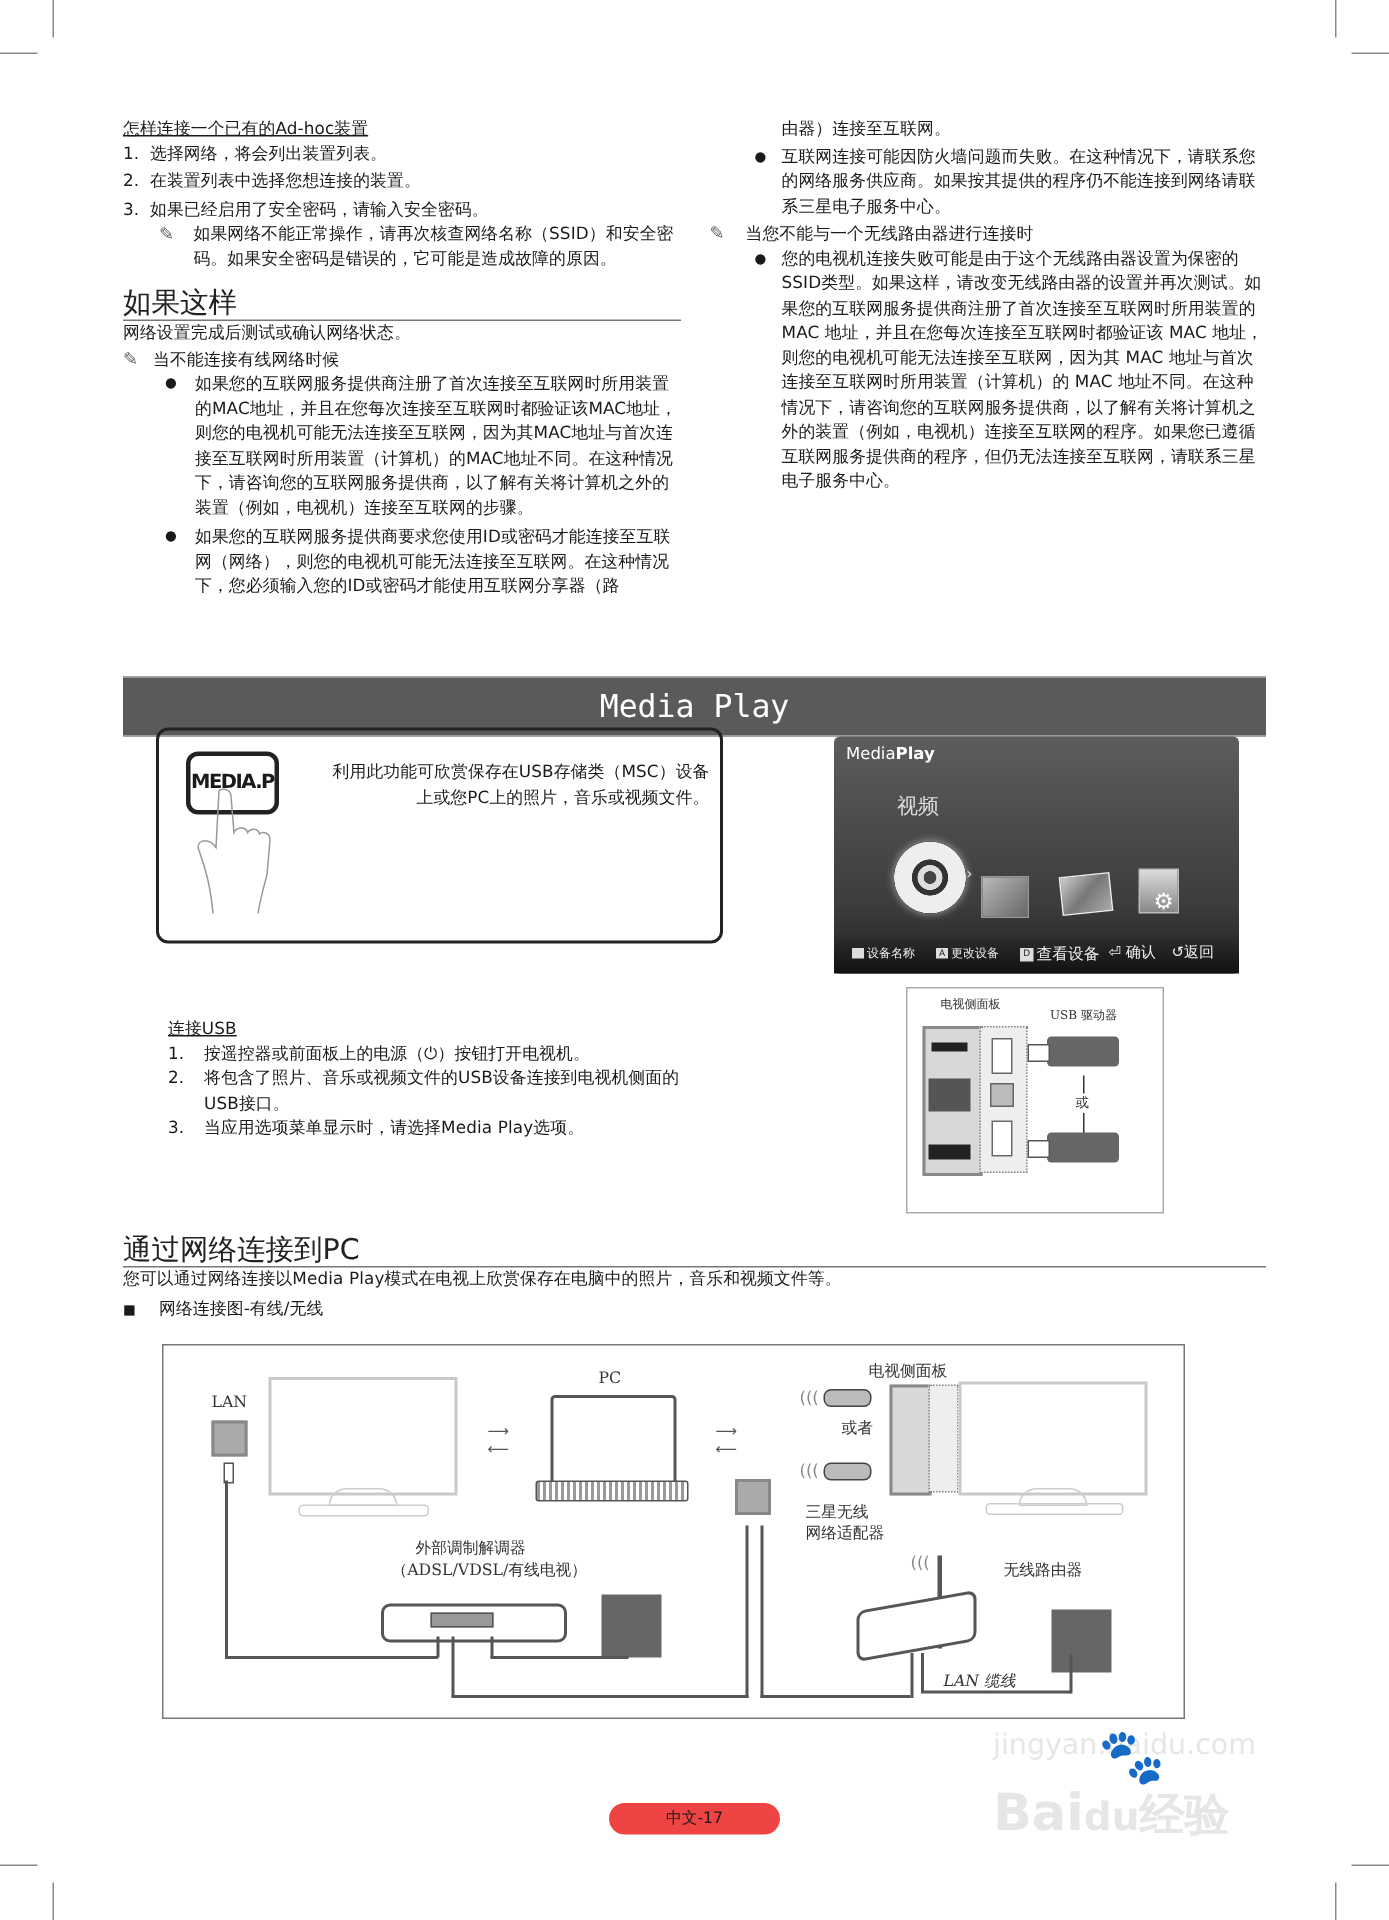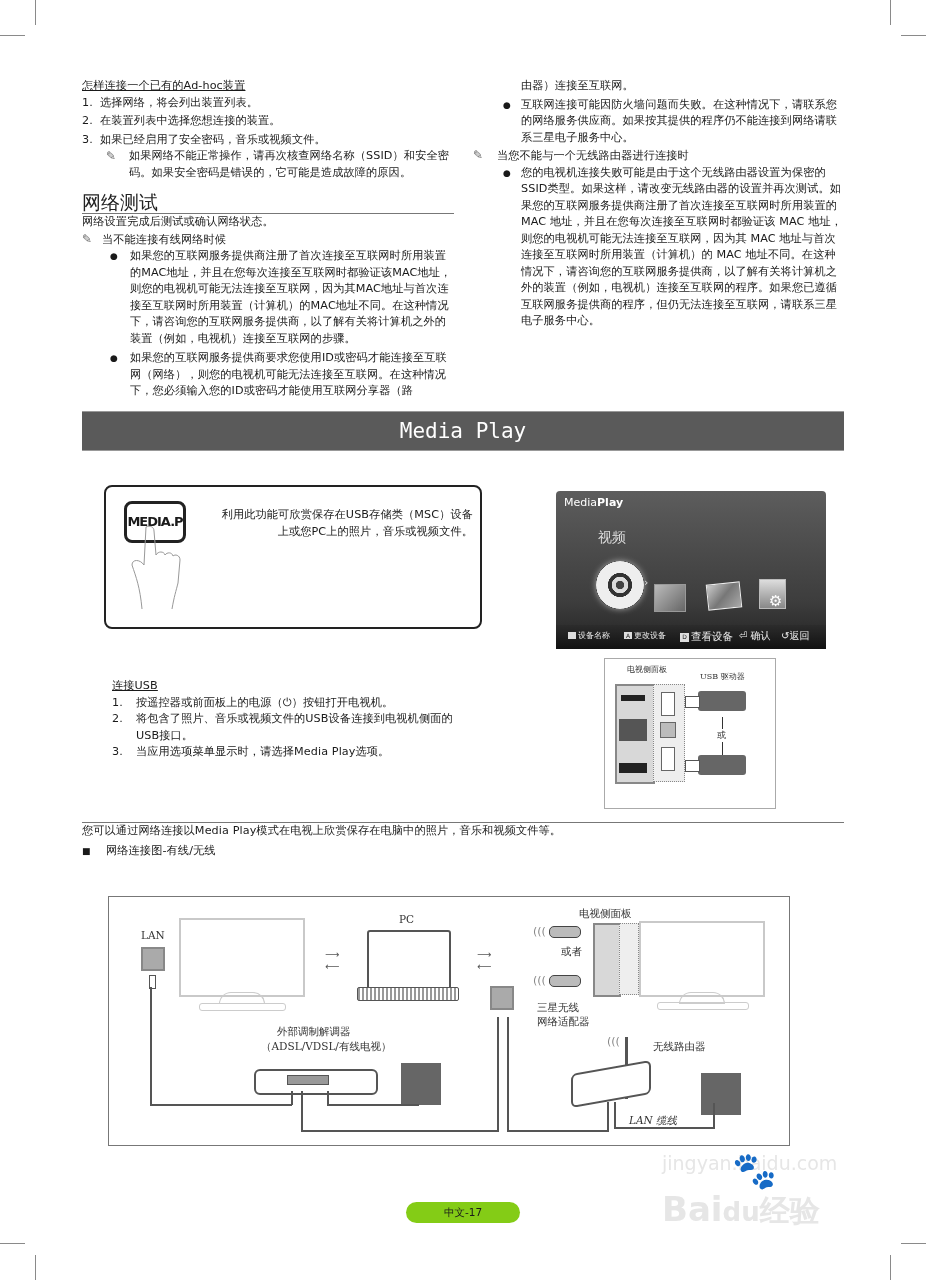--- a/index.html
+++ b/index.html
@@ -20,48 +20,48 @@
             font-size:21px; line-height:38px; border-top:1.5px solid #999; border-bottom:1.5px solid #999; }
   .box { border:2px solid #222; border-radius:8px; }
   .mp-screen { background:linear-gradient(180deg,#5d5d5d 0%,#4a4a4a 40%,#3d3d3d 70%,#222 100%); border-radius:4px; }
   .mp-title { color:#fff; font-size:11px; }
   .mp-bar { background:linear-gradient(180deg,#2c2c2c,#111); color:#eee; font-size:9.5px; }
   .key { display:inline-block; width:8px; height:7px; background:#ddd; margin-right:2px; vertical-align:middle; }
   .diagram-border { border:1.5px solid #777; }
   .dlabel { font-family:"DejaVu Serif","Liberation Serif",serif; font-size:10.5px; color:#333; }
   .tv { border:2px solid #c9c9c9; background:#fff; }
   .line-dk { background:#555; position:absolute; }
-  .pagepill { background:#84cc16; border-radius:12px; text-align:center; font-size:10.5px; line-height:20px; }
+  .pagepill { background:#ef4444; border-radius:12px; text-align:center; font-size:10.5px; line-height:20px; }
   .wm { color:#e2e2e2; font-family:"DejaVu Sans","Liberation Sans",sans-serif; }
 </style>
 </head>
 <body>
 
 <div class="crop" style="left:35px;top:0;width:1px;height:25px;"></div>
 <div class="crop" style="left:0;top:35px;width:25px;height:1px;"></div>
 <div class="crop" style="left:890px;top:0;width:1px;height:25px;"></div>
 <div class="crop" style="left:901px;top:35px;width:25px;height:1px;"></div>
 <div class="crop" style="left:35px;top:1255px;width:1px;height:25px;"></div>
 <div class="crop" style="left:0;top:1243px;width:25px;height:1px;"></div>
 <div class="crop" style="left:890px;top:1255px;width:1px;height:25px;"></div>
 <div class="crop" style="left:901px;top:1243px;width:25px;height:1px;"></div>
 
 <div class="abs txt" style="left:82px;top:78px;width:372px;">
   <div class="u">怎样连接一个已有的Ad-hoc装置</div>
   <div><span class="num">1.</span><span>选择网络，将会列出装置列表。</span></div>
   <div style="margin-top:2px;"><span class="num">2.</span><span>在装置列表中选择您想连接的装置。</span></div>
-  <div style="margin-top:2px;"><span class="num">3.</span><span>如果已经启用了安全密码，音乐或视频文件。</span></div>
+  <div style="margin-top:2px;"><span class="num">3.</span><span>如果已经启用了安全密码，请输入安全密码。</span></div>
   <div class="li" style="padding-left:47px;">
     <span class="abs note-icon" style="left:24px;top:0;">✎</span>
     <span>如果网络不能正常操作，请再次核查网络名称（SSID）和安全密码。如果安全密码是错误的，它可能是造成故障的原因。</span>
   </div>
 </div>
 
 <div class="abs" style="left:82px;top:191px;width:372px;">
-  <div class="h2">网络测试</div>
+  <div class="h2">如果这样</div>
   <div class="rule"></div>
   <div class="txt">网络设置完成后测试或确认网络状态。</div>
   <div class="txt">
     <span class="note-icon">✎</span><span>当不能连接有线网络时候</span>
   </div>
   <div class="txt li" style="margin-left:24px;padding-left:24px;">
     <span class="bullet" style="left:4px;">●</span>
     <span>如果您的互联网服务提供商注册了首次连接至互联网时所用装置的MAC地址，并且在您每次连接至互联网时都验证该MAC地址，则您的电视机可能无法连接至互联网，因为其MAC地址与首次连接至互联网时所用装置（计算机）的MAC地址不同。在这种情况下，请咨询您的互联网服务提供商，以了解有关将计算机之外的装置（例如，电视机）连接至互联网的步骤。</span>
   </div>
   <div class="txt li" style="margin-left:24px;padding-left:24px;margin-top:3px;">
@@ -78,21 +78,21 @@
   </div>
   <div style="margin-top:1px;">
     <span class="note-icon" style="width:24px;">✎</span><span>当您不能与一个无线路由器进行连接时</span>
   </div>
   <div class="li" style="padding-left:48px;">
     <span class="bullet" style="left:30px;">●</span>
     <span>您的电视机连接失败可能是由于这个无线路由器设置为保密的SSID类型。如果这样，请改变无线路由器的设置并再次测试。如果您的互联网服务提供商注册了首次连接至互联网时所用装置的 MAC 地址，并且在您每次连接至互联网时都验证该 MAC 地址，则您的电视机可能无法连接至互联网，因为其 MAC 地址与首次连接至互联网时所用装置（计算机）的 MAC 地址不同。在这种情况下，请咨询您的互联网服务提供商，以了解有关将计算机之外的装置（例如，电视机）连接至互联网的程序。如果您已遵循互联网服务提供商的程序，但仍无法连接至互联网，请联系三星电子服务中心。</span>
   </div>
 </div>
 
-<div class="abs banner" style="left:82px;top:411px;width:762px;height:38px;">Media Play</div>
+<div class="abs banner" style="left:82px;top:451px;width:762px;height:38px;">Media Play</div>
 
 <div class="abs box" style="left:104px;top:485px;width:374px;height:140px;">
   <div class="abs" style="left:18px;top:14px;width:56px;height:36px;border:3px solid #222;border-radius:8px;background:#fff;text-align:center;font-weight:bold;font-size:13px;line-height:36px;letter-spacing:-1px;">
     <span>MEDIA.P</span>
   </div>
   <svg class="abs" style="left:20px;top:38px;" width="70" height="85" viewBox="0 0 70 85">
     <path d="M20 2 C24 0 28 2 28 6 L30 30 C32 26 38 26 39 30 C41 27 46 27 47 31 C49 29 54 30 54 35 L52 58 C50 66 48 72 46 84 M20 2 L18 40 C14 34 6 34 6 40 C10 52 14 62 16 84" fill="none" stroke="#999" stroke-width="1"></path>
   </svg>
   <div class="abs txt" style="left:105px;top:20px;width:262px;text-align:right;">利用此功能可欣赏保存在USB存储类（MSC）设备上或您PC上的照片，音乐或视频文件。</div>
 </div>
@@ -139,20 +139,21 @@
   <div class="abs" style="left:56px;top:88px;width:12px;height:22px;border:1.5px solid #666;background:#fff;"></div>
   <div class="abs" style="left:93px;top:32px;width:48px;height:20px;background:#666;border-radius:3px;"></div>
   <div class="abs" style="left:80px;top:37px;width:13px;height:10px;border:1px solid #555;background:#fff;"></div>
   <div class="abs" style="left:117px;top:58px;width:1px;height:40px;background:#333;"></div>
   <div class="abs dlabel" style="left:112px;top:70px;font-size:9px;background:#fff;">或</div>
   <div class="abs" style="left:93px;top:96px;width:48px;height:20px;background:#666;border-radius:3px;"></div>
   <div class="abs" style="left:80px;top:101px;width:13px;height:10px;border:1px solid #555;background:#fff;"></div>
 </div>
 
 <div class="abs" style="left:82px;top:822px;width:762px;">
+  <div class="h2">通过网络连接到PC</div>
   <div class="rule"></div>
   <div class="txt">您可以通过网络连接以Media Play模式在电视上欣赏保存在电脑中的照片，音乐和视频文件等。</div>
   <div class="txt" style="margin-top:3px;">
     <span style="display:inline-block;width:24px;font-size:9px;">■</span><span>网络连接图-有线/无线</span>
   </div>
 </div>
 
 <div class="abs diagram-border" style="left:108px;top:896px;width:680px;height:248px;">
 
   <div class="abs dlabel" style="left:32px;top:32px;">LAN</div>
@@ -201,21 +202,21 @@
   <div class="abs" style="left:484px;top:26px;width:24px;height:70px;background:#d8d8d8;border:2px solid #888;"></div>
   <div class="abs" style="left:510px;top:26px;width:18px;height:70px;background:#eee;border:1.5px dotted #888;"></div>
   <div class="abs dlabel" style="left:428px;top:104px;">三星无线</div>
   <div class="abs dlabel" style="left:428px;top:118px;">网络适配器</div>
   <div class="abs tv" style="left:530px;top:24px;width:122px;height:72px;"></div>
   <div class="abs" style="left:570px;top:95px;width:44px;height:10px;border:1.5px solid #ccc;border-radius:20px 20px 0 0;"></div>
   <div class="abs" style="left:548px;top:105px;width:90px;height:6px;border:1.5px solid #ccc;border-radius:3px;"></div>
 
   <div class="abs" style="left:498px;top:138px;color:#888;font-size:11px;">(((</div>
   <div class="abs" style="left:516px;top:140px;width:3px;height:62px;background:#555;"></div>
-  <div class="abs dlabel" style="left:544px;top:143px;">无线路由器</div>
+  <div class="abs dlabel" style="left:560px;top:143px;">无线路由器</div>
   <div class="abs" style="left:462px;top:170px;width:76px;height:30px;border:2px solid #555;border-radius:6px;background:#fff;transform:skewY(-10deg);"></div>
   <div class="abs" style="left:592px;top:176px;width:40px;height:42px;background:#666;"></div>
   <div class="abs dlabel" style="left:520px;top:217px;font-style:italic;">LAN 缆线</div>
   <div class="line-dk" style="left:505px;top:205px;width:2px;height:26px;"></div>
   <div class="line-dk" style="left:505px;top:230px;width:100px;height:2px;"></div>
   <div class="line-dk" style="left:604px;top:206px;width:2px;height:26px;"></div>
 </div>
 
 <div class="abs pagepill" style="left:406px;top:1202px;width:114px;height:21px;">中文-17</div>
 

